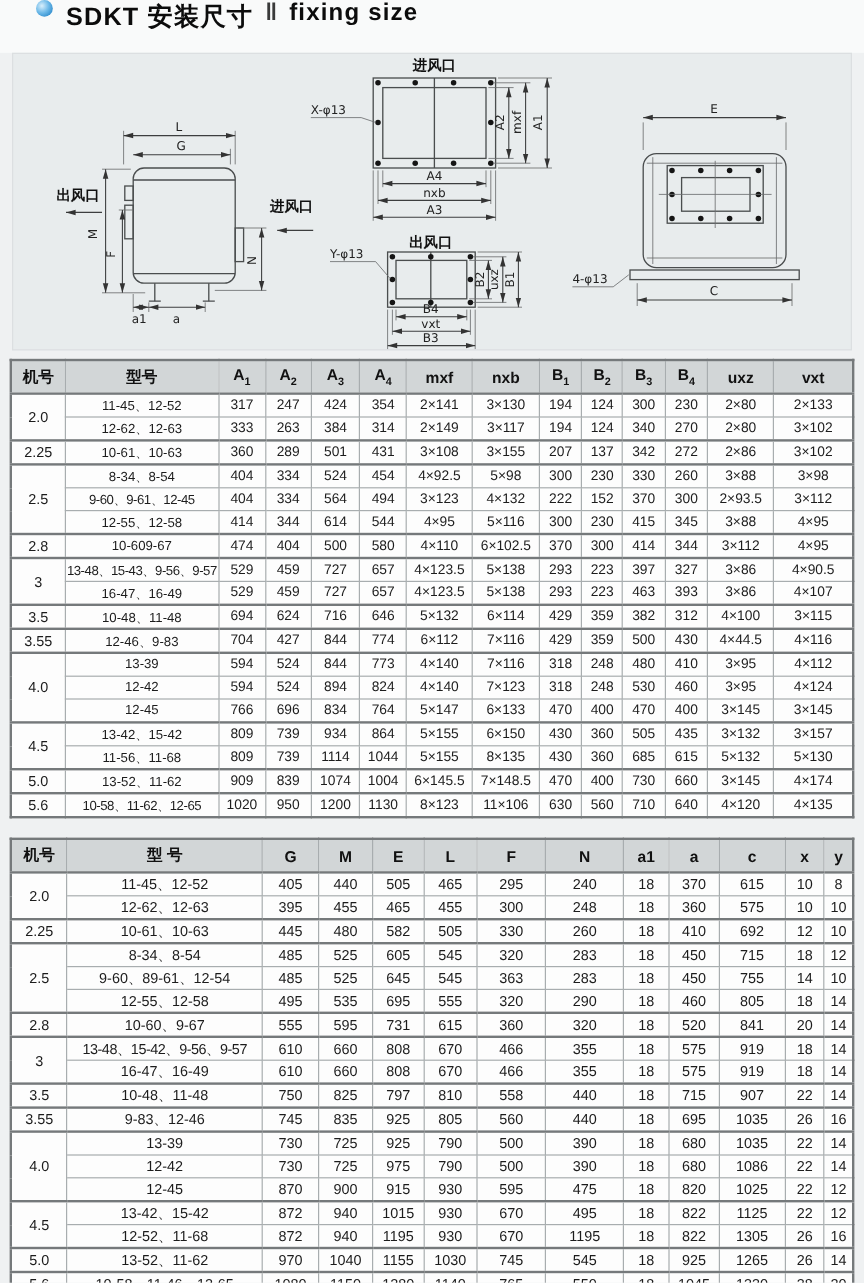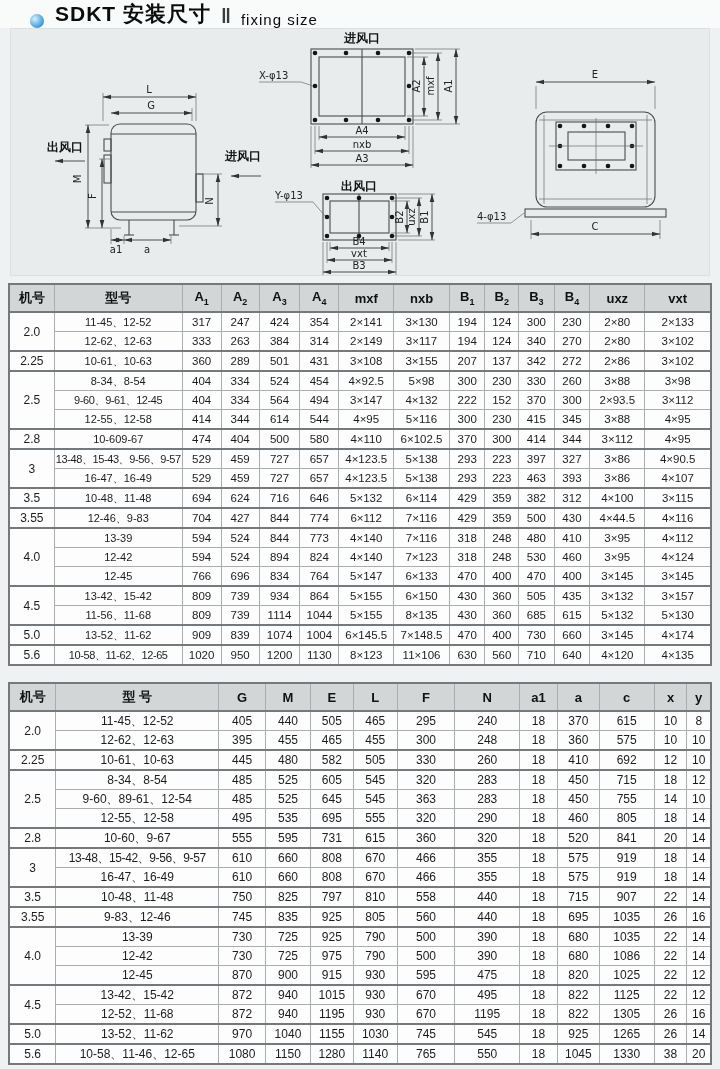--- a/index.html
+++ b/index.html
@@ -5,31 +5,31 @@
   html,body { margin:0; padding:0; }
   body {
     width:720px; height:1069px;
     background:#eff1f2;
     font-family:"Liberation Sans", sans-serif;
     color:#1c1c1c;
     overflow:hidden;
   }
   
   .header {
-    display:flex; align-items:flex-end;
-    height:28px; background:#f9fafa; padding-left:30px;
+    display:flex; align-items:flex-start;
+    height:44px; background:#f9fafa; padding-left:30px;
   }
   .bullet {
     width:14px; height:14px; border-radius:50%;
     background:radial-gradient(circle at 35% 35%, #d9effc 0%, #6db9e8 45%, #0f74be 100%);
     margin-right:11px; flex:0 0 auto;
   }
   .title { font-size:21px; font-weight:bold; color:#0c0c0c; letter-spacing:1px; }
   .sep   { margin:0 10px; font-size:20px; font-weight:bold; color:#3a3a3a; }
-  .subtitle { font-size:15px; font-weight:normal; color:#0c0c0c; letter-spacing:1px; }
+  .subtitle { font-size:20px; font-weight:bold; color:#0c0c0c; letter-spacing:1px; }
 
   
   .diagram-panel {
     margin:0 10px; height:246px;
     background:#e8eced; border:1px solid #dcdfe1;
   }
   svg { font-family:"DejaVu Sans", sans-serif; }
   svg text { font-size:10px; fill:#222; }
   svg text.cn { font-size:12px; font-weight:bold; fill:#111; }
   .part { stroke:#4a4d4e; stroke-width:1.1; fill:none; }
@@ -355,21 +355,21 @@
         <td>260</td>
         <td>3×88</td>
         <td>3×98</td>
       </tr>
       <tr>
         <td class="model sm">9-60、9-61、12-45</td>
         <td>404</td>
         <td>334</td>
         <td>564</td>
         <td>494</td>
-        <td>3×147</td>
+        <td>3×123</td>
         <td>4×132</td>
         <td>222</td>
         <td>152</td>
         <td>370</td>
         <td>300</td>
         <td>2×93.5</td>
         <td>3×112</td>
       </tr>
       <tr>
         <td class="model">12-55、12-58</td>

